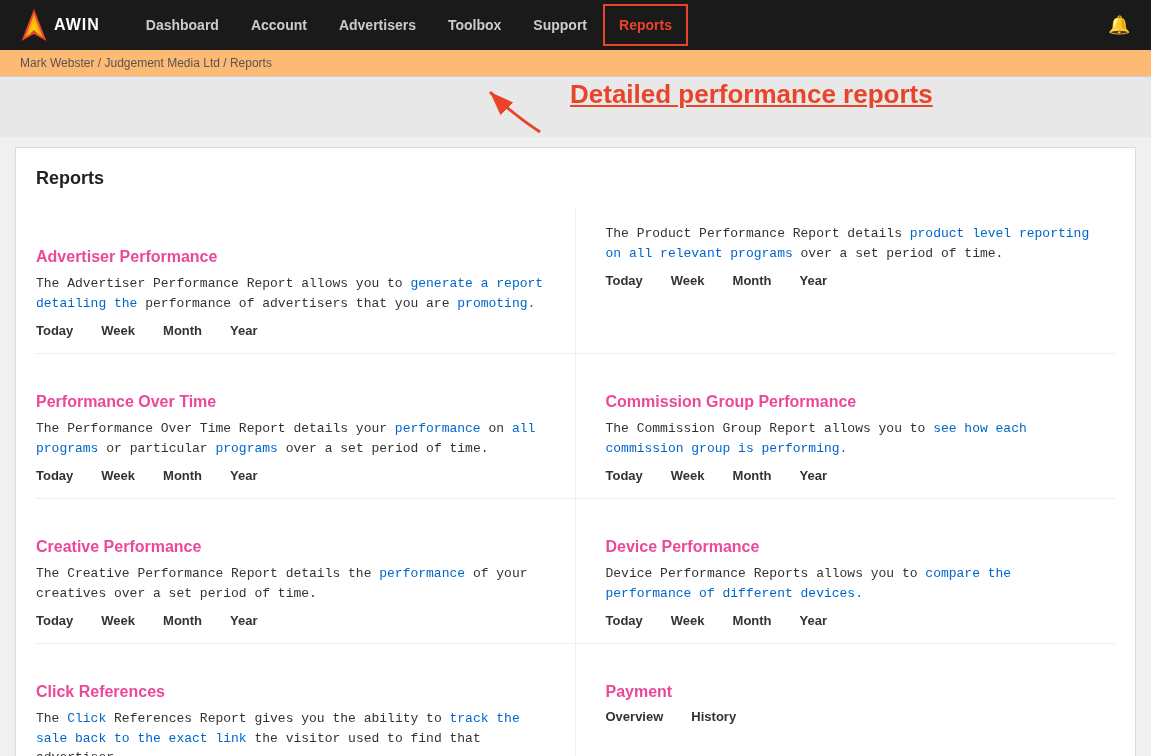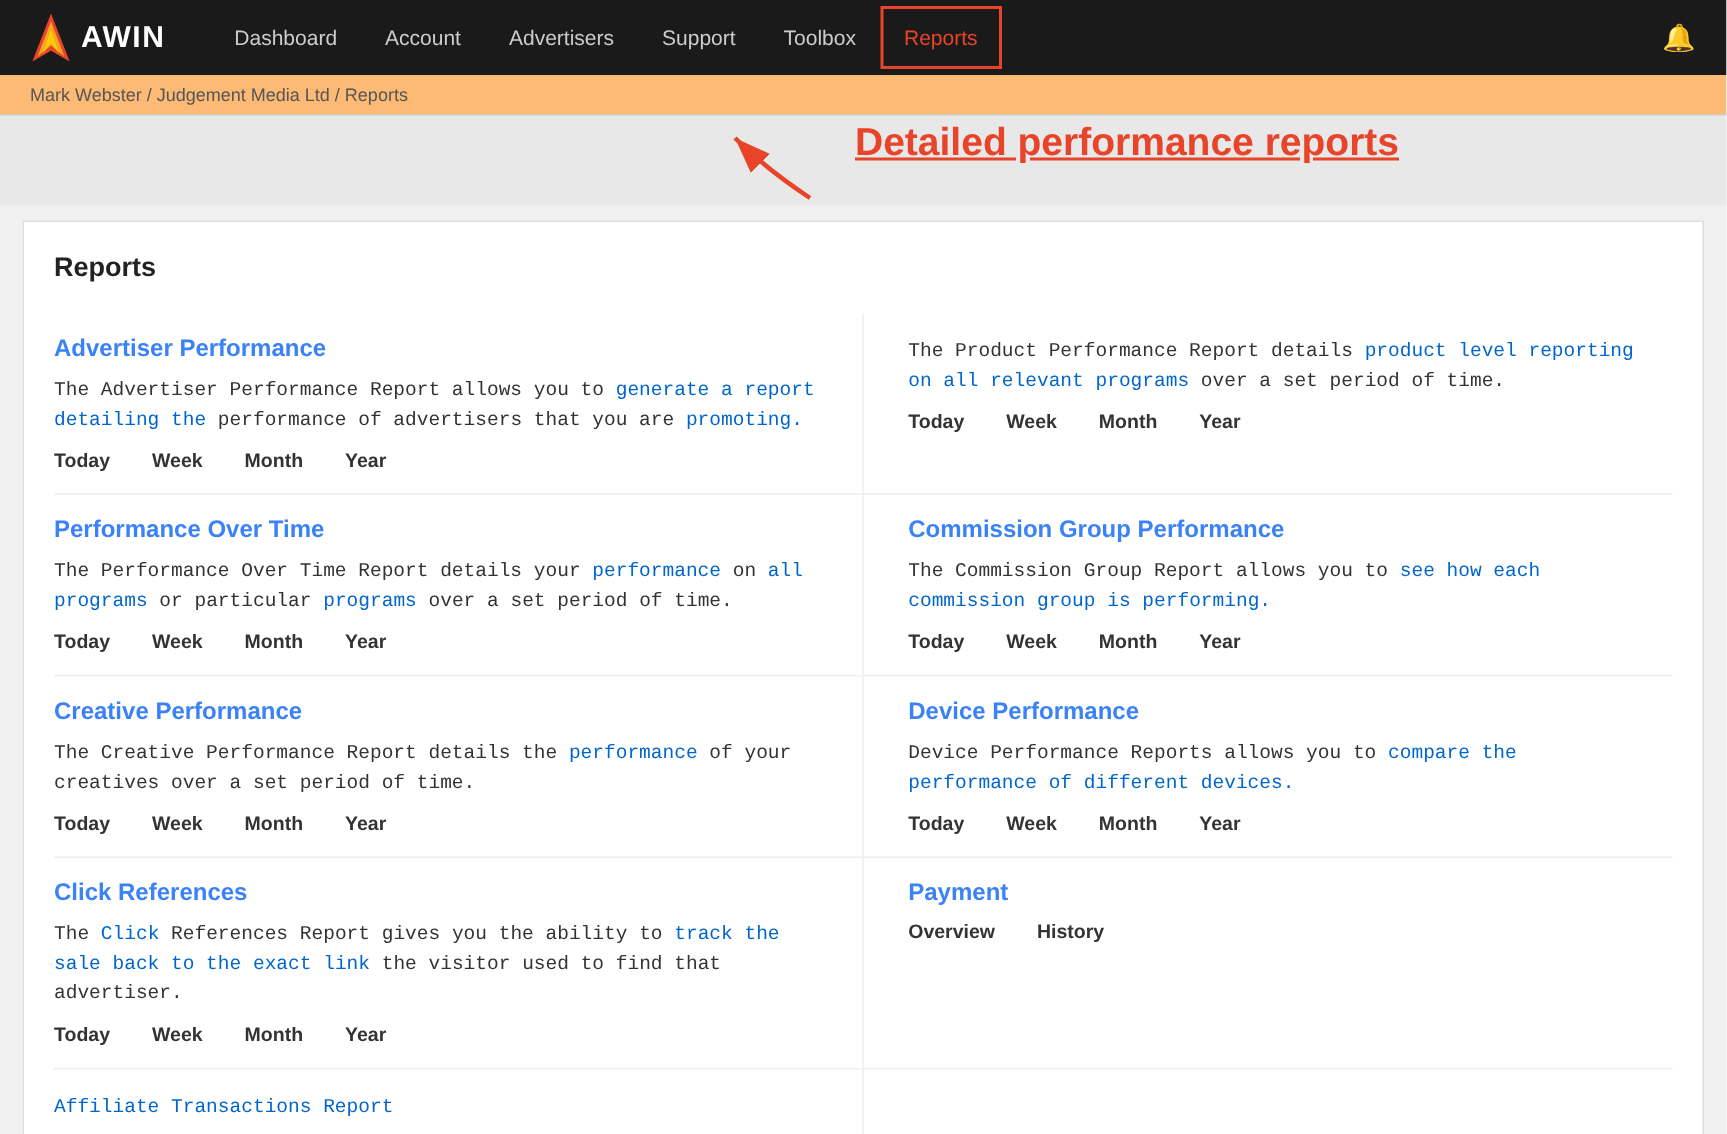--- a/index.html
+++ b/index.html
@@ -18,38 +18,39 @@
       align-items: center;
       margin-right: 30px;
     }
     .logo-flame {
       width: 28px;
       height: 32px;
       margin-right: 6px;
     }
     .logo-text {
       color: white;
-      font-size: 20px;
+      font-size: 16px;
       font-weight: bold;
       letter-spacing: 1px;
     }
     .nav-items {
       display: flex;
       align-items: center;
       flex: 1;
     }
     .nav-item {
       color: #ccc;
       text-decoration: none;
       padding: 0 16px;
       height: 42px;
       display: flex;
       align-items: center;
       font-size: 14px;
       cursor: pointer;
+      font-weight: bold;
     }
     .nav-item.active {
       color: #e8442a;
       border: 2px solid #e8442a;
       padding: 0 14px;
       background: transparent;
     }
     .nav-bell {
       color: #ccc;
       font-size: 18px;
@@ -120,22 +121,23 @@
     .report-item:nth-child(odd) {
       padding-right: 30px;
       border-right: 1px solid #eee;
     }
     .report-item:nth-child(even) {
       padding-left: 30px;
     }
     .report-title {
       font-size: 16px;
       font-weight: bold;
-      color: #3b82f6;
+      color: #ec4899;
       margin-bottom: 8px;
+      margin-top: 24px;
     }
     .report-desc {
       font-size: 13px;
       color: #333;
       line-height: 1.5;
       margin-bottom: 10px;
       font-family: Liberation Mono, monospace;
     }
     .report-desc a {
       color: #0066cc;
@@ -167,22 +169,22 @@
       <polygon points="14,0 28,36 14,28 0,36" fill="#e8442a"></polygon>
       <polygon points="14,6 24,32 14,24 4,32" fill="#f5a623"></polygon>
       <polygon points="14,12 20,30 14,22 8,30" fill="#ffcc00"></polygon>
     </svg>
     <span class="logo-text">AWIN</span>
   </div>
   <nav class="nav-items">
     <a class="nav-item">Dashboard</a>
     <a class="nav-item">Account</a>
     <a class="nav-item">Advertisers</a>
+    <a class="nav-item">Toolbox</a>
     <a class="nav-item">Support</a>
-    <a class="nav-item">Toolbox</a>
     <a class="nav-item active">Reports</a>
   </nav>
   <span class="nav-bell">🔔</span>
 </div>
 
 <div class="breadcrumb-bar">
   <a>Mark Webster</a> /
   <a>Judgement Media Ltd</a> /
   <a>Reports</a>
 </div>

